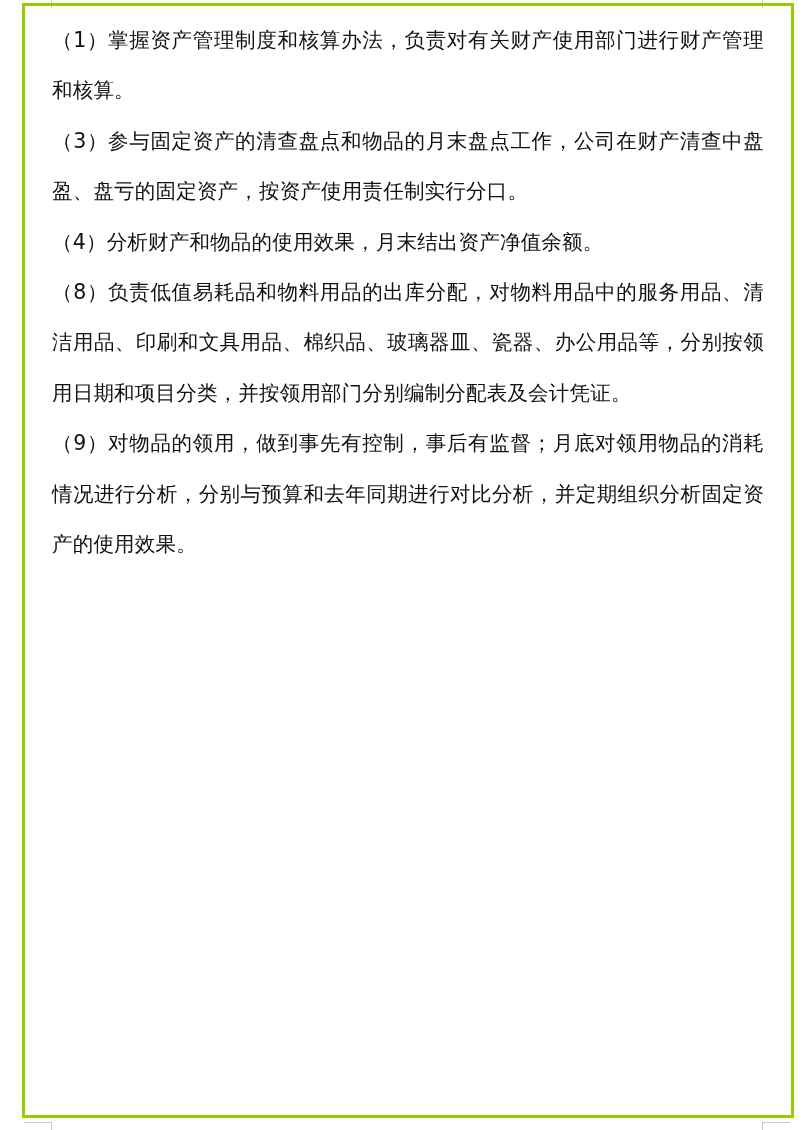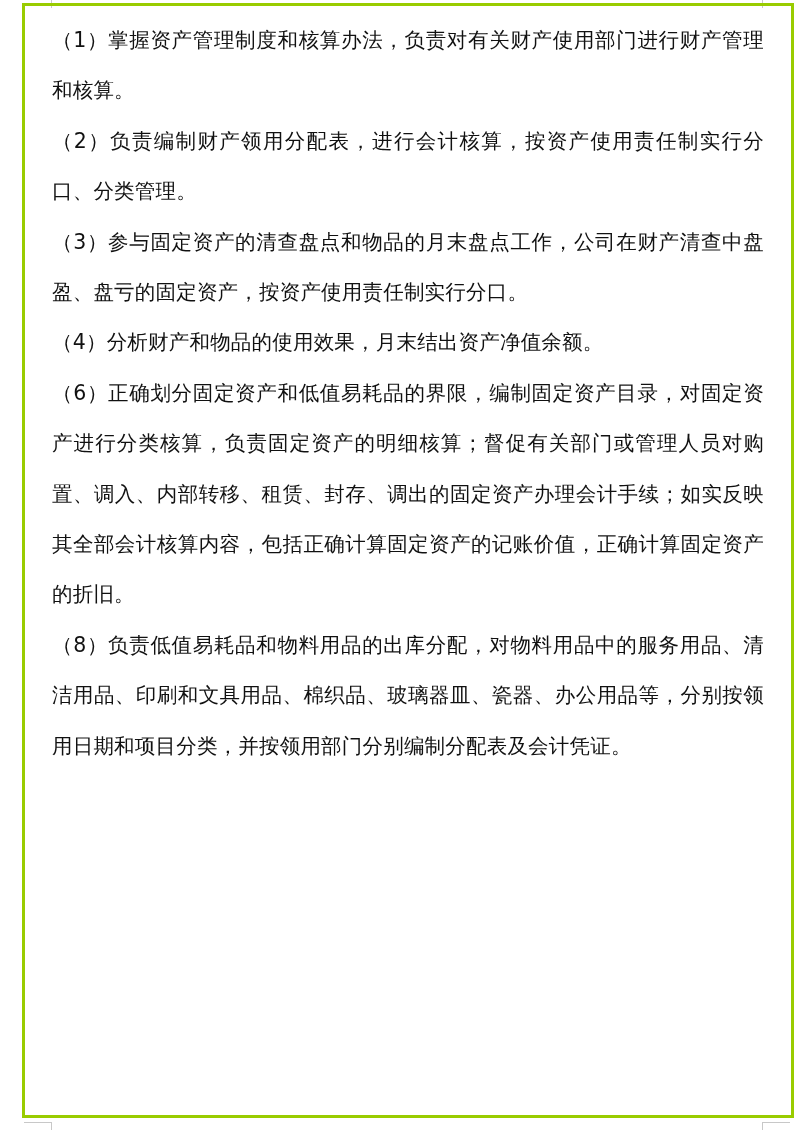--- a/index.html
+++ b/index.html
@@ -56,18 +56,17 @@
 
 <div class="corner-mark cm-tl"></div>
 <div class="corner-mark cm-tr"></div>
 <div class="corner-mark cm-bl"></div>
 <div class="corner-mark cm-br"></div>
 
 <div class="frame"></div>
 
 <div class="content">
   <p class="para"><span>（1）</span><span>掌握资产管理制度和核算办法，负责对有关财产使用部门进行财产管理和核算。</span></p>
-  <p class="para"><span>（2）</span><span>负责编制财产领用分配表，进行会计核算，按资产使用责任制实行分口、分类管理。</span></p>
   <p class="para"><span>（3）</span><span>参与固定资产的清查盘点和物品的月末盘点工作，公司在财产清查中盘盈、盘亏的固定资产，按资产使用责任制实行分口。</span></p>
   <p class="para"><span>（4）</span><span>分析财产和物品的使用效果，月末结出资产净值余额。</span></p>
-  <p class="para"><span>（6）</span><span>正确划分固定资产和低值易耗品的界限，编制固定资产目录，对固定资产进行分类核算，负责固定资产的明细核算；督促有关部门或管理人员对购置、调入、内部转移、租赁、封存、调出的固定资产办理会计手续；如实反映其全部会计核算内容，包括正确计算固定资产的记账价值，正确计算固定资产的折旧。</span></p>
   <p class="para"><span>（8）</span><span>负责低值易耗品和物料用品的出库分配，对物料用品中的服务用品、清洁用品、印刷和文具用品、棉织品、玻璃器皿、瓷器、办公用品等，分别按领用日期和项目分类，并按领用部门分别编制分配表及会计凭证。</span></p>
+  <p class="para"><span>（9）</span><span>对物品的领用，做到事先有控制，事后有监督；月底对领用物品的消耗情况进行分析，分别与预算和去年同期进行对比分析，并定期组织分析固定资产的使用效果。</span></p>
 </div>
 
 </body></html>

